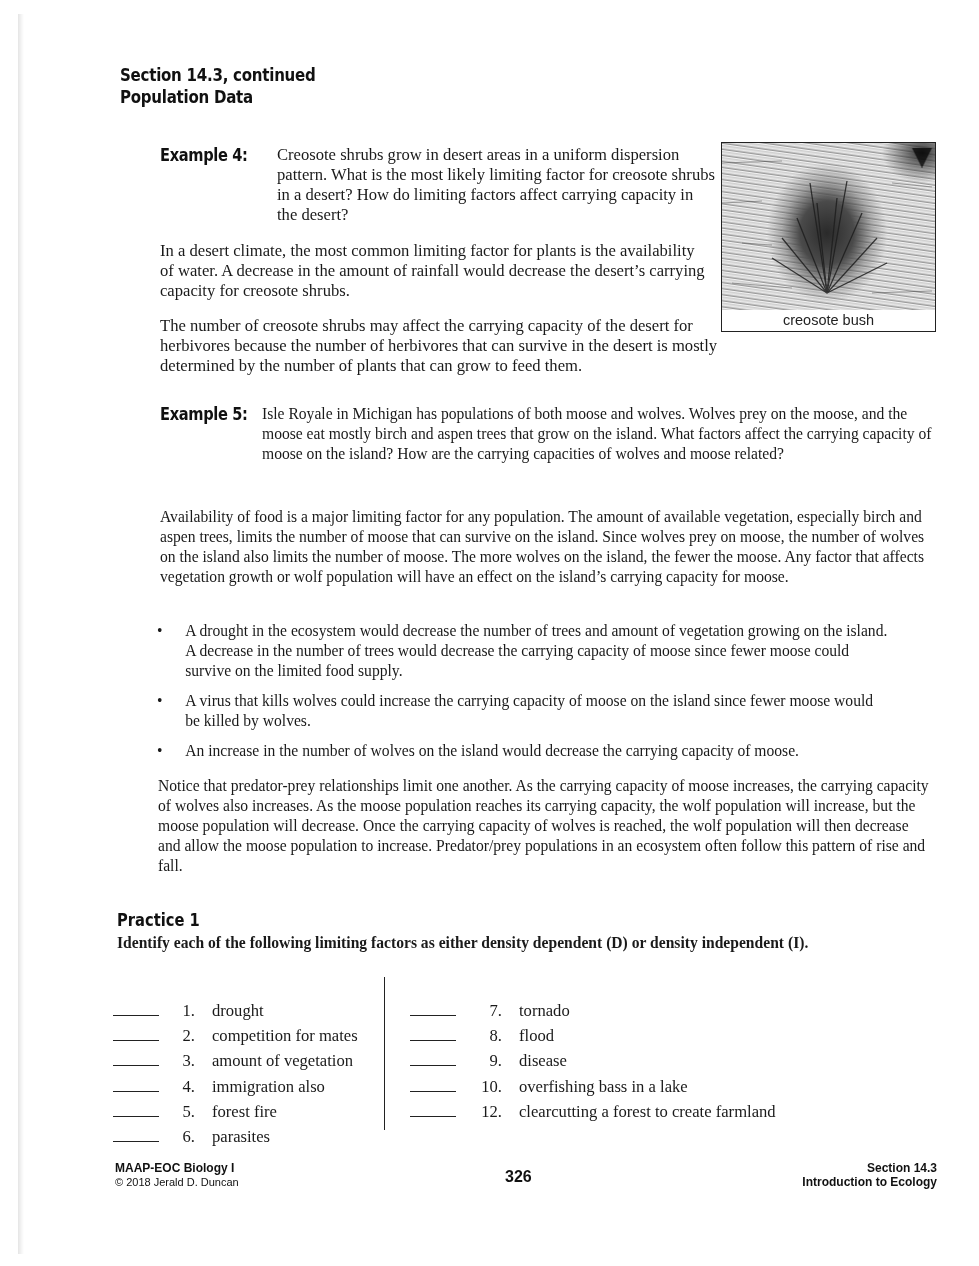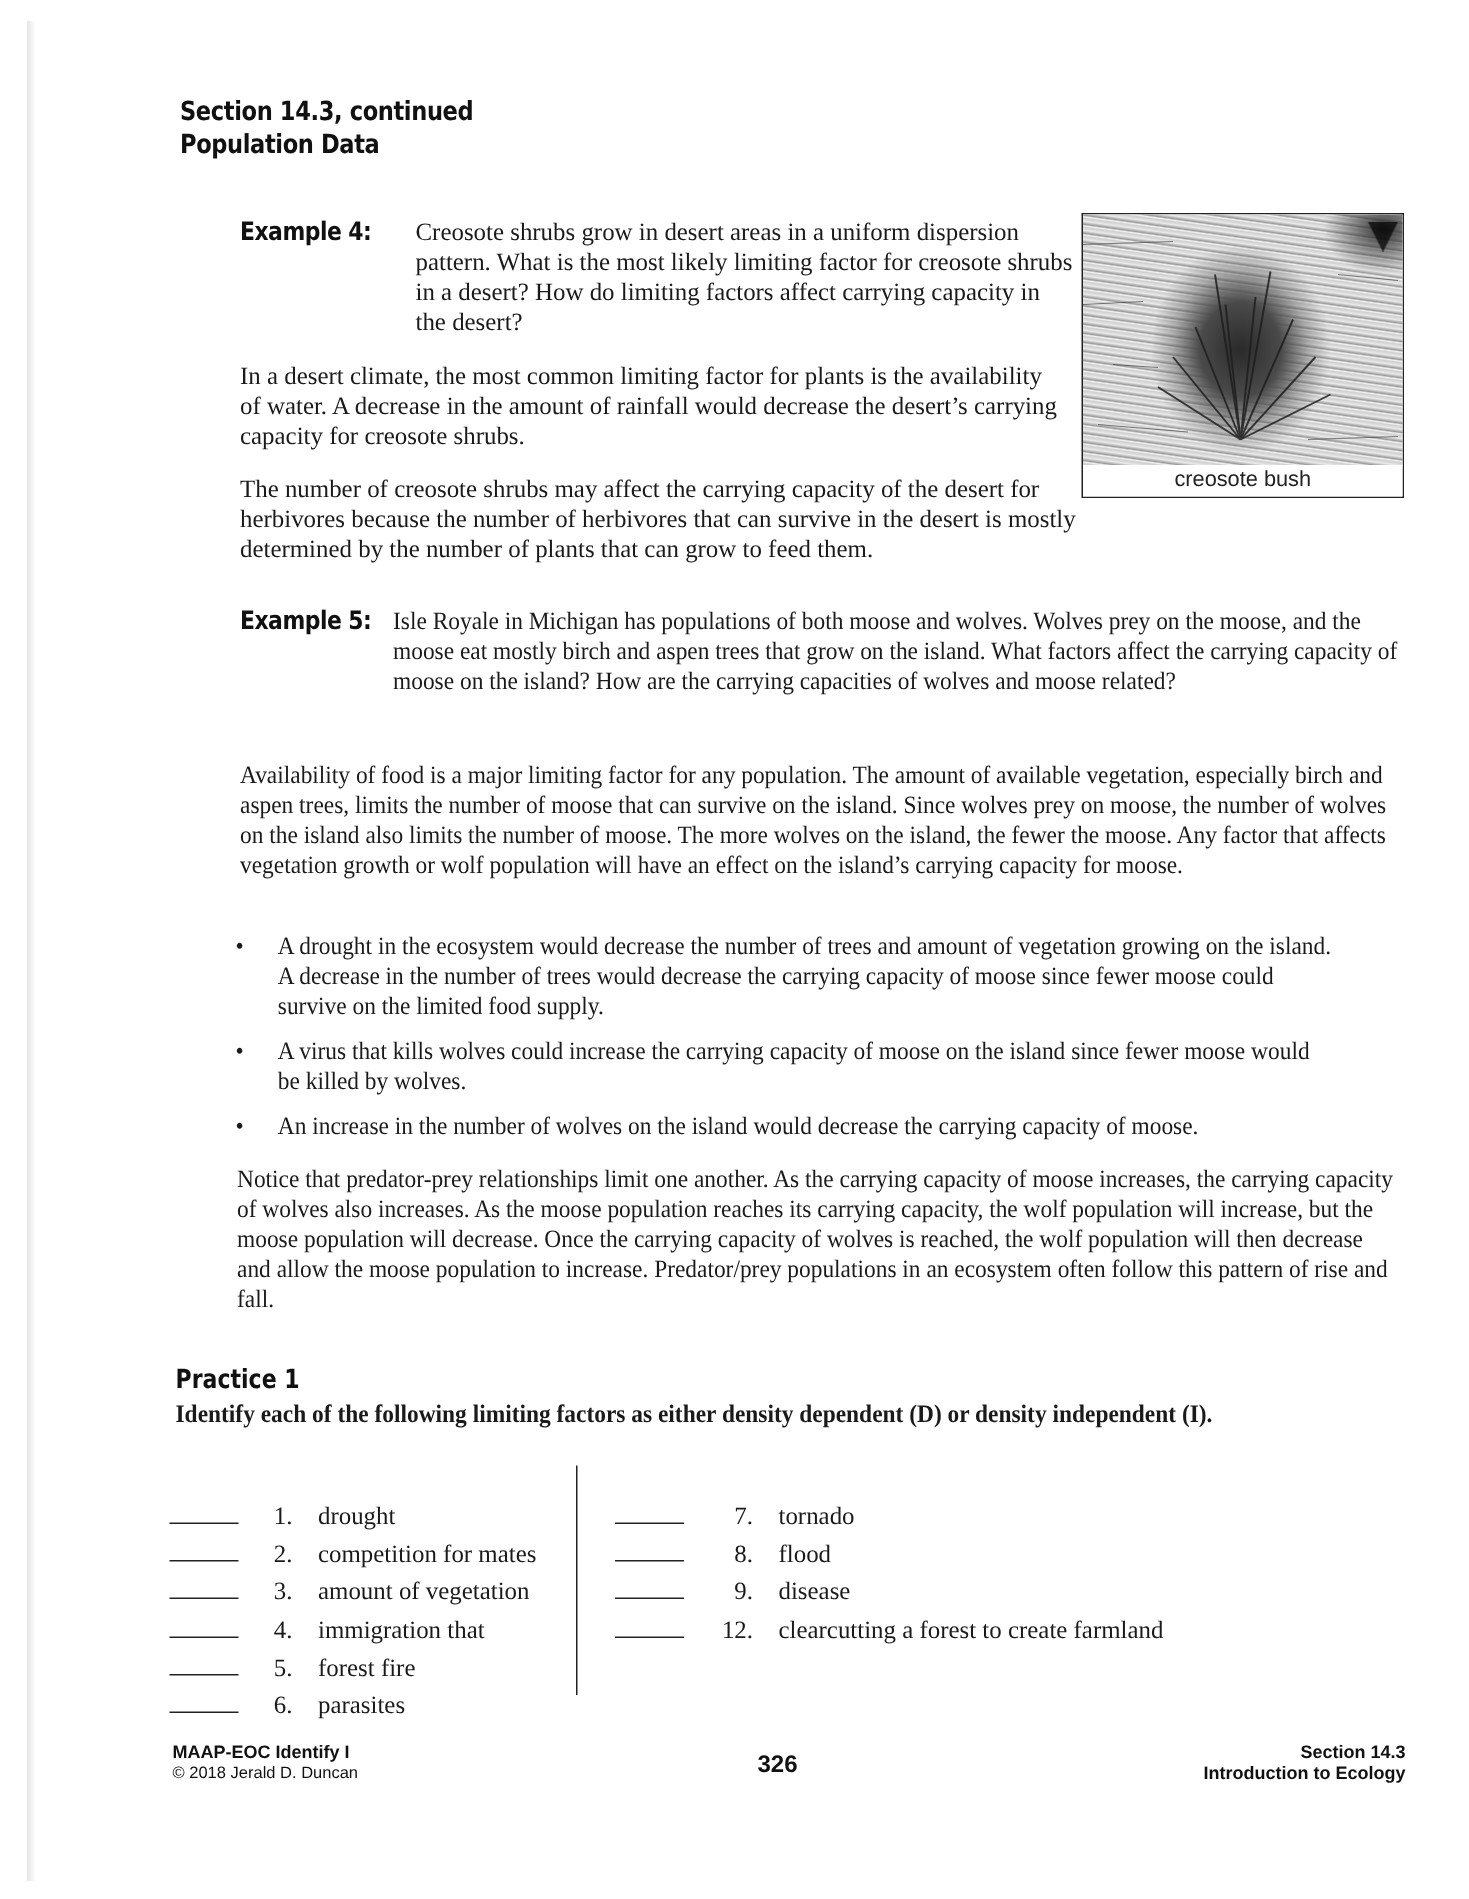--- a/index.html
+++ b/index.html
@@ -158,21 +158,21 @@
     <span class="text">competition for mates</span>
   </div>
   <div class="q-row">
     <span class="blank"></span>
     <span class="num">3.</span>
     <span class="text">amount of vegetation</span>
   </div>
   <div class="q-row">
     <span class="blank"></span>
     <span class="num">4.</span>
-    <span class="text">immigration that</span>
+    <span class="text">immigration also</span>
   </div>
   <div class="q-row">
     <span class="blank"></span>
     <span class="num">5.</span>
     <span class="text">forest fire</span>
   </div>
   <div class="q-row">
     <span class="blank"></span>
     <span class="num">6.</span>
     <span class="text">parasites</span>
@@ -192,26 +192,31 @@
     <span class="num">8.</span>
     <span class="text">flood</span>
   </div>
   <div class="q-row">
     <span class="blank"></span>
     <span class="num">9.</span>
     <span class="text">disease</span>
   </div>
   <div class="q-row">
     <span class="blank"></span>
+    <span class="num">10.</span>
+    <span class="text">overfishing bass in a lake</span>
+  </div>
+  <div class="q-row">
+    <span class="blank"></span>
     <span class="num">12.</span>
     <span class="text">clearcutting a forest to create farmland</span>
   </div>
 </div>
 
 <div class="footer left">
-  <div class="l1">MAAP-EOC Identify I</div>
+  <div class="l1">MAAP-EOC Biology I</div>
   <div class="l2">© 2018 Jerald D. Duncan</div>
 </div>
 <div class="footer center">326</div>
 <div class="footer right">
   <div>Section 14.3</div>
   <div>Introduction to Ecology</div>
 </div>
 
 </body></html>

